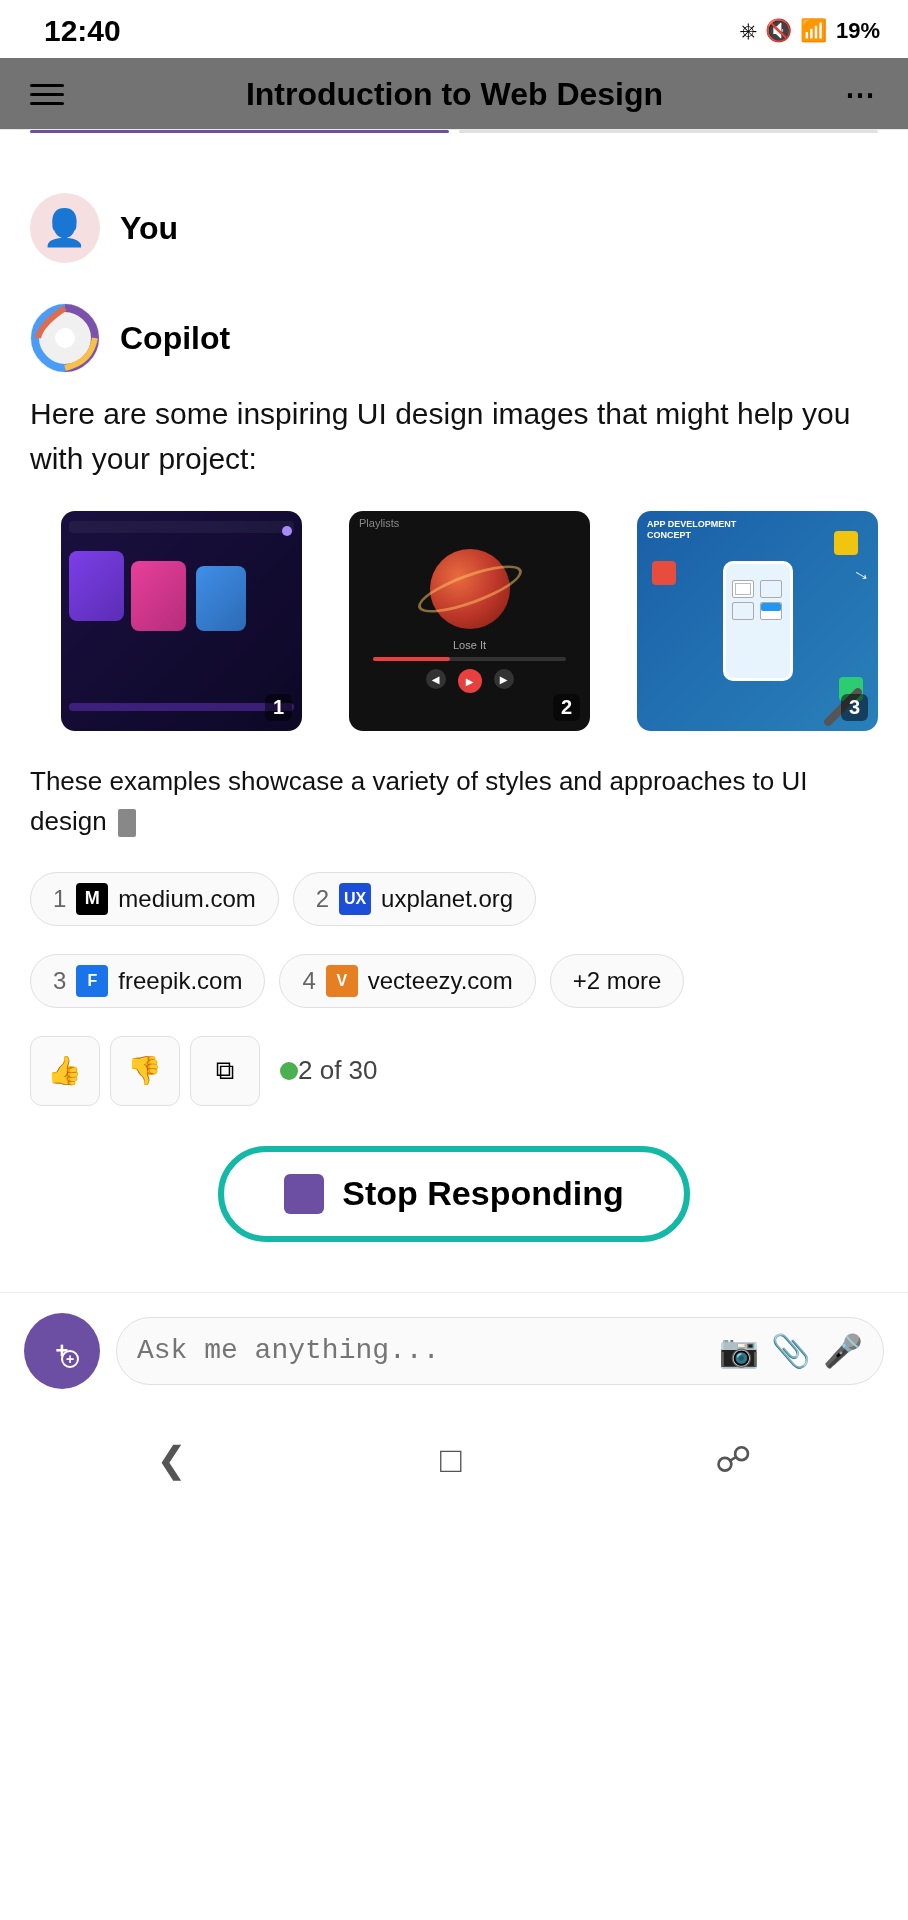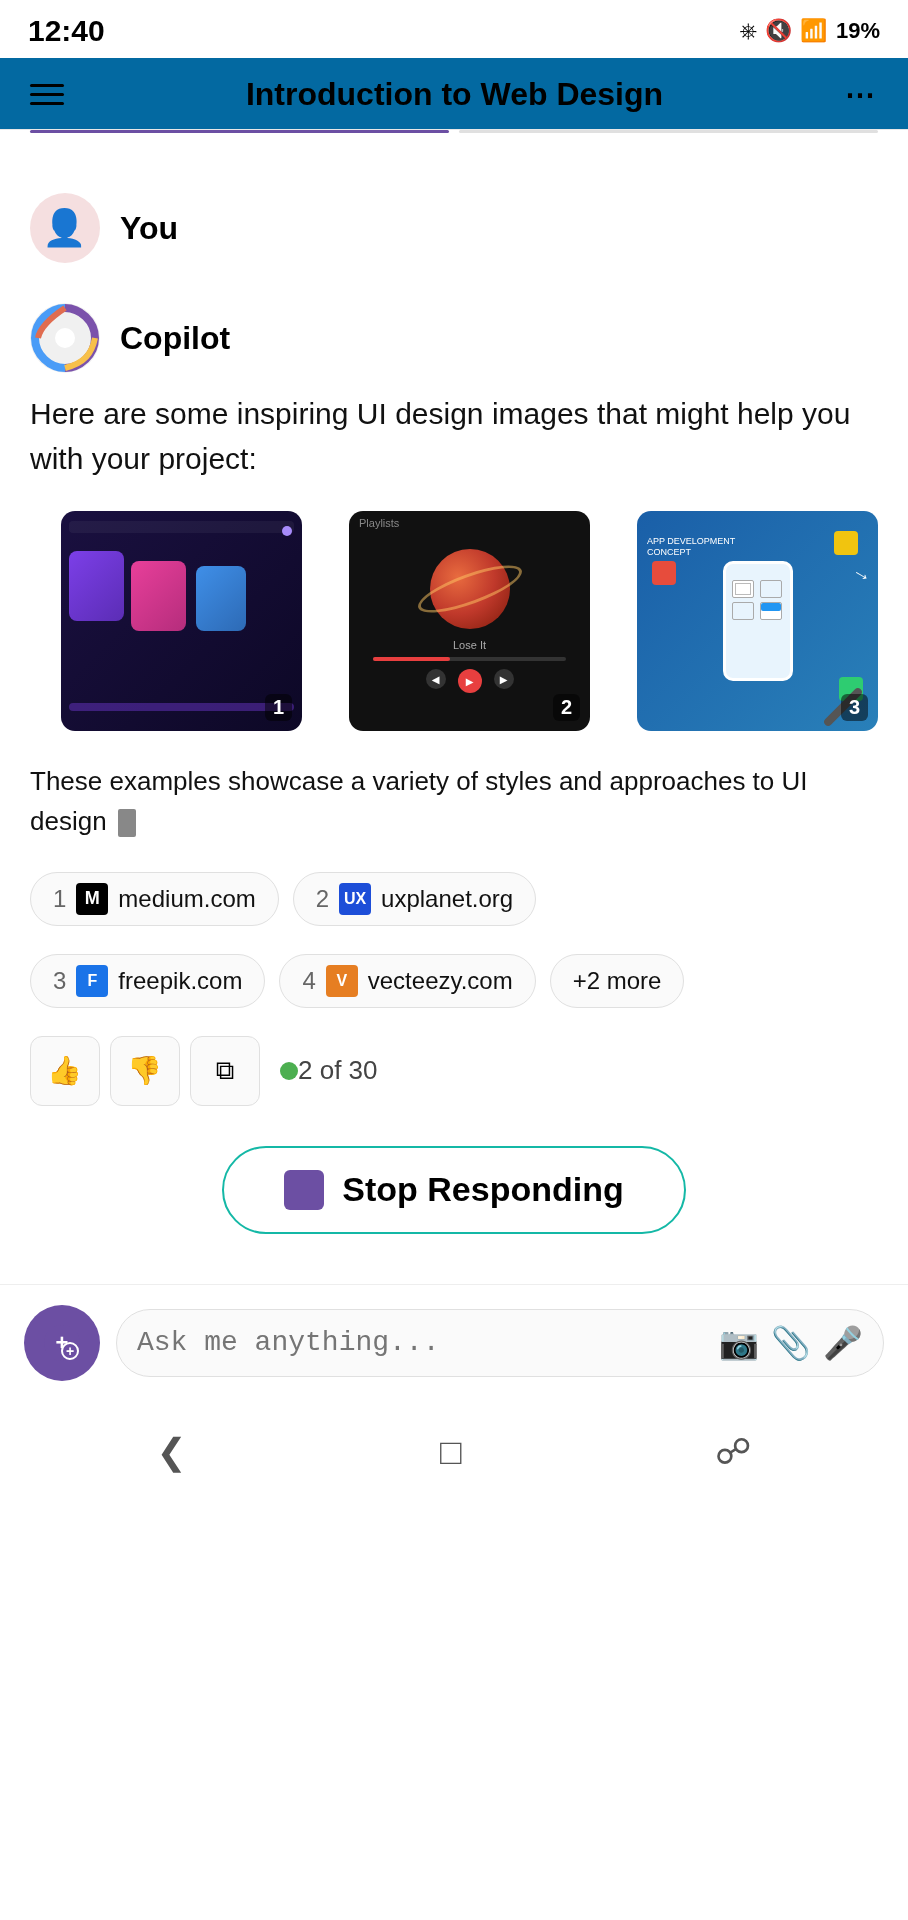--- a/index.html
+++ b/index.html
@@ -12,21 +12,21 @@
       min-height: 1920px;
       overflow-x: hidden;
       position: relative;
     }
 
     
     .status-bar {
       display: flex;
       justify-content: space-between;
       align-items: center;
-      padding: 14px 28px 10px 28px;
+      padding: 14px 28px 10px 44px;
       background: #fff;
       text-align: center;
     }
     .status-time {
       font-size: 30px;
       font-weight: 700;
       color: #000;
     }
     .status-icons {
       display: flex;
@@ -40,21 +40,21 @@
       font-weight: 600;
     }
 
     
     .header {
       display: flex;
       align-items: center;
       justify-content: center;
       padding: 18px 30px 16px 30px;
       border-bottom: 1px solid #e8e8e8;
-      background: #0369a1;
+      background: #737373;
     }
     .header-menu {
       display: flex;
       flex-direction: column;
       gap: 6px;
       cursor: pointer;
     }
     .header-menu span {
       display: block;
       width: 34px;
@@ -268,25 +268,25 @@
       bottom: 20px;
       right: 10px;
       width: 50px;
       height: 8px;
       background: #555;
       border-radius: 4px;
       transform: rotate(-45deg);
     }
     .img3-label {
       position: absolute;
-      top: 25px;
+      top: 8px;
       left: 10px;
       color: #fff;
       font-size: 11px;
-      font-weight: 400;
+      font-weight: 700;
     }
 
     
     .cont-text {
       font-size: 26px;
       color: #111;
       line-height: 1.55;
       margin-bottom: 30px;
     }
     .typing-cursor {
@@ -385,21 +385,21 @@
     
     .stop-btn-container {
       display: flex;
       justify-content: center;
       margin: 20px 0 50px 0;
     }
     .stop-btn {
       display: flex;
       align-items: center;
       gap: 18px;
-      border: 2px solid #14b8a6;
+      border: 6px solid #14b8a6;
       border-radius: 50px;
       padding: 22px 60px;
       background: #fff;
       cursor: pointer;
       min-width: 380px;
       justify-content: center;
     }
     .stop-icon {
       width: 40px;
       height: 40px;

